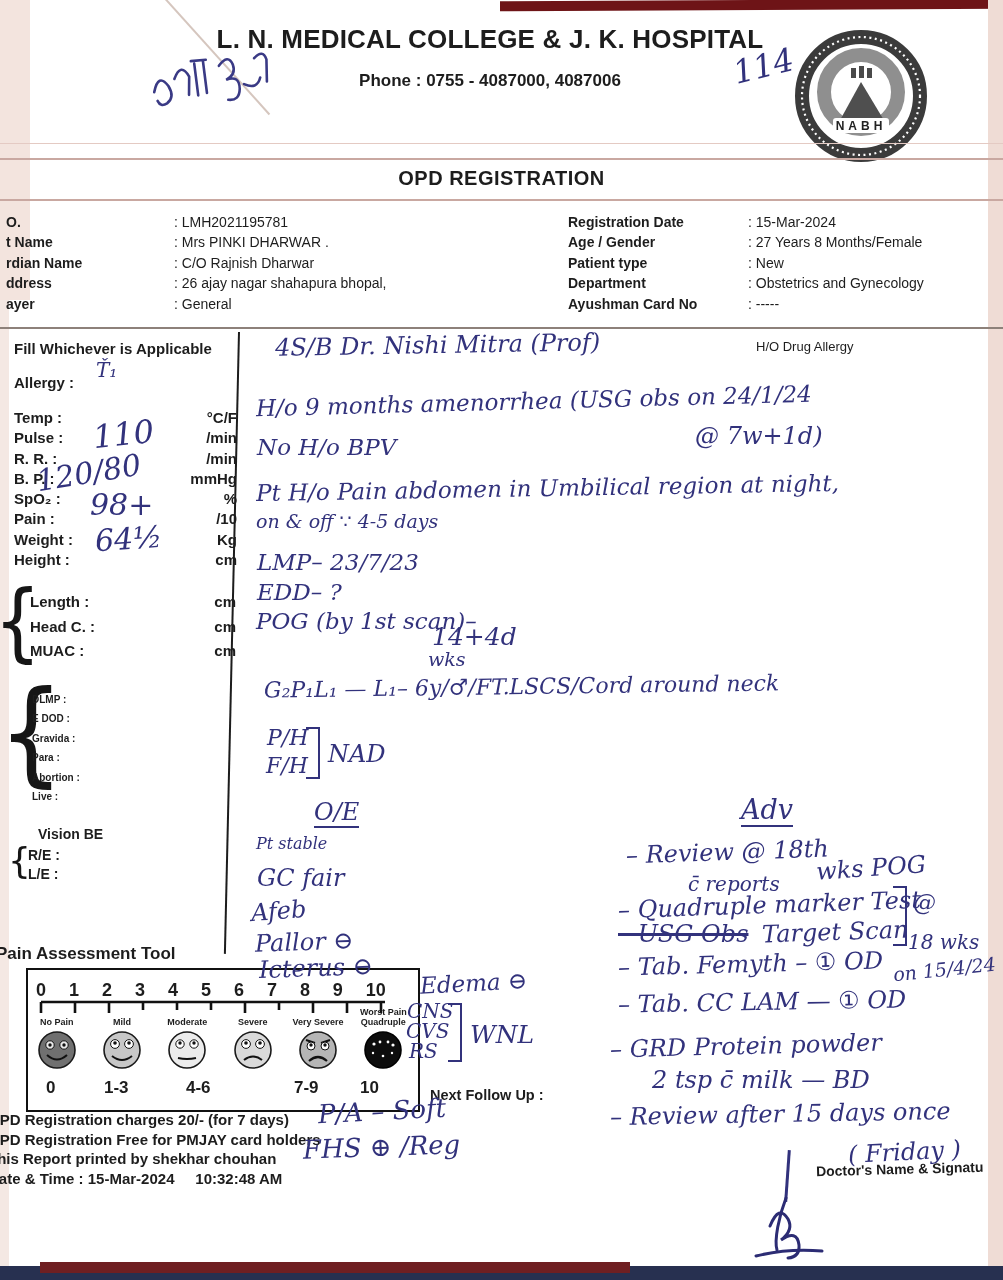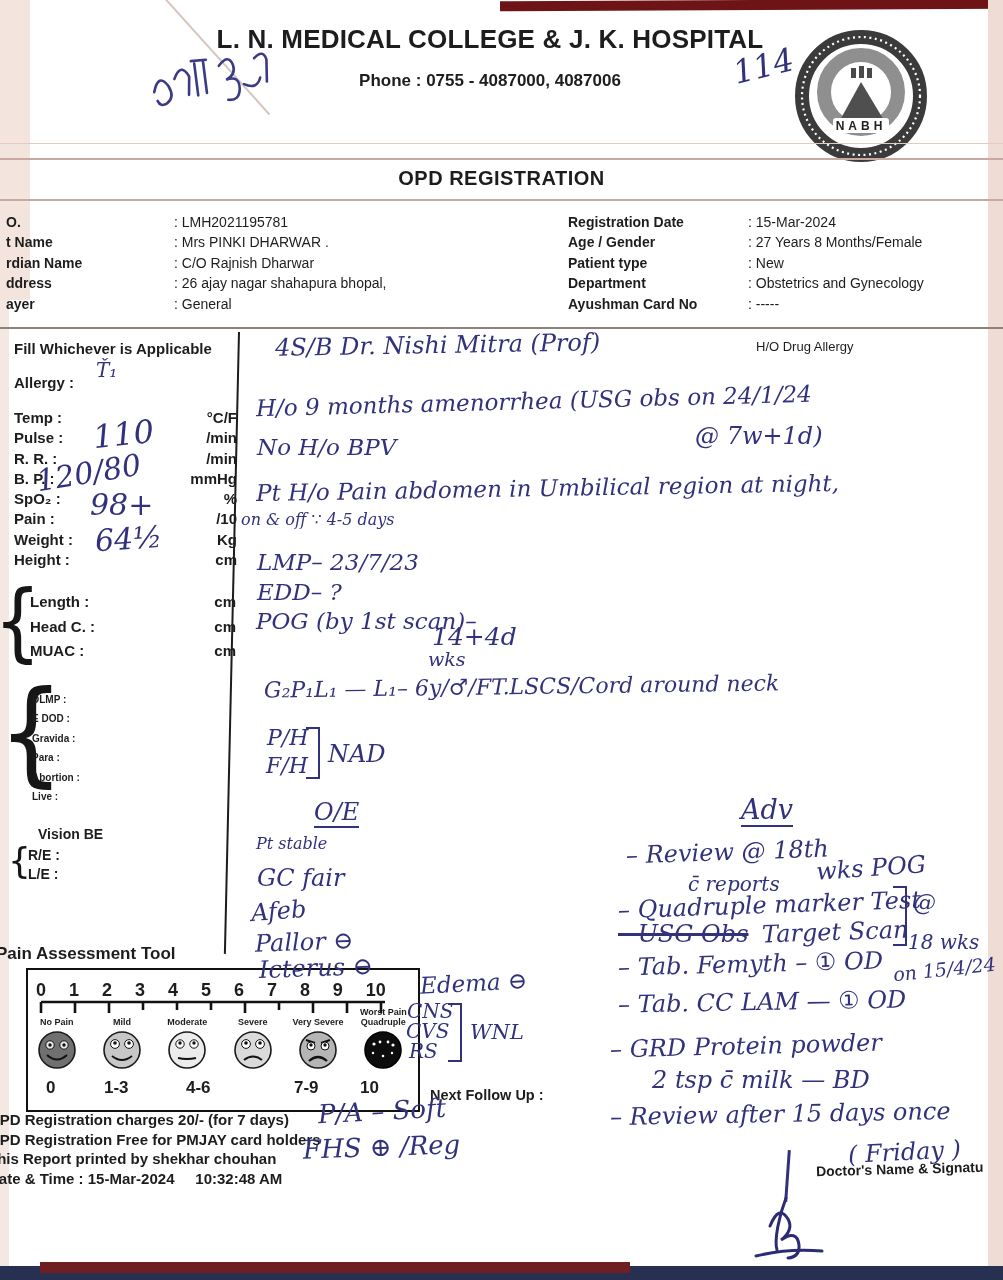--- a/index.html
+++ b/index.html
@@ -370,21 +370,21 @@
   <div class="hw" style="left:93px;top:418px;font-size:32px;transform:rotate(-6deg);">110</div>
   <div class="hw" style="left:36px;top:458px;font-size:30px;transform:rotate(-9deg);">120/80</div>
   <div class="hw" style="left:90px;top:490px;font-size:30px;">98+</div>
   <div class="hw" style="left:95px;top:524px;font-size:30px;transform:rotate(-4deg);">64½</div>
 
   <div class="hw" style="left:275px;top:333px;font-size:24px;transform:rotate(-1deg);">4S/B   Dr. Nishi Mitra (Prof)</div>
   <div class="hw" style="left:256px;top:390px;font-size:23px;transform:rotate(-1.5deg);">H/o  9 months amenorrhea  (USG obs on 24/1/24</div>
   <div class="hw" style="left:695px;top:424px;font-size:24px;">@ 7w+1d)</div>
   <div class="hw" style="left:257px;top:436px;font-size:23px;">No H/o BPV</div>
   <div class="hw" style="left:256px;top:477px;font-size:23px;transform:rotate(-1deg);">Pt H/o Pain abdomen in Umbilical region at night,</div>
-  <div class="hw" style="left:241px;top:512px;font-size:16px;">on &amp; off ∵ 4-5 days</div>
+  <div class="hw" style="left:256px;top:512px;font-size:19px;">on &amp; off ∵ 4-5 days</div>
   <div class="hw" style="left:257px;top:551px;font-size:23px;">LMP– 23/7/23</div>
   <div class="hw" style="left:257px;top:581px;font-size:23px;">EDD– ?</div>
   <div class="hw" style="left:256px;top:610px;font-size:23px;">POG (by 1st scan)–</div>
   <div class="hw" style="left:432px;top:624px;font-size:25px;">14+4d</div>
   <div class="hw" style="left:428px;top:650px;font-size:19px;">wks</div>
   <div class="hw" style="left:264px;top:676px;font-size:22px;transform:rotate(-0.8deg);">G₂P₁L₁    —   L₁– 6y/♂/FT.LSCS/Cord around neck</div>
 
   <div class="hw" style="left:267px;top:727px;font-size:22px;">P/H</div>
   <div class="hw" style="left:266px;top:755px;font-size:22px;">F/H</div>
   <div class="bracket-r" style="left:306px;top:727px;height:48px;"></div>
@@ -395,21 +395,21 @@
   <div class="hw" style="left:257px;top:866px;font-size:24px;">GC fair</div>
   <div class="hw" style="left:251px;top:899px;font-size:24px;transform:rotate(-4deg);">Afeb</div>
   <div class="hw" style="left:255px;top:930px;font-size:24px;transform:rotate(-2deg);">Pallor ⊖</div>
   <div class="hw" style="left:259px;top:956px;font-size:24px;transform:rotate(-2deg);">Icterus ⊖</div>
   <div class="hw" style="left:420px;top:972px;font-size:23px;transform:rotate(-3deg);">Edema ⊖</div>
 
   <div class="hw" style="left:407px;top:1001px;font-size:20px;">CNS</div>
   <div class="hw" style="left:406px;top:1021px;font-size:20px;">CVS</div>
   <div class="hw" style="left:409px;top:1041px;font-size:20px;">RS</div>
   <div class="bracket-r" style="left:448px;top:1003px;height:55px;"></div>
-  <div class="hw" style="left:470px;top:1022px;font-size:21px;">WNL</div>
+  <div class="hw" style="left:470px;top:1022px;font-size:25px;">WNL</div>
 
   <div class="hw" style="left:318px;top:1098px;font-size:26px;transform:rotate(-3deg);">P/A – Soft</div>
   <div class="hw" style="left:303px;top:1134px;font-size:26px;transform:rotate(-2deg);">FHS ⊕ /Reg</div>
 
   <div class="hw ul" style="left:741px;top:796px;font-size:27px;">Adv</div>
   <div class="hw" style="left:626px;top:840px;font-size:24px;transform:rotate(-2deg);">– Review @ 18th</div>
   <div class="hw" style="left:816px;top:856px;font-size:24px;transform:rotate(-4deg);">wks POG</div>
   <div class="hw" style="left:688px;top:874px;font-size:20px;">c̄ reports</div>
   <div class="hw" style="left:618px;top:893px;font-size:24px;transform:rotate(-2deg);">– Quadruple  marker Test</div>
   <div class="bracket-r" style="left:893px;top:886px;height:56px;"></div>

